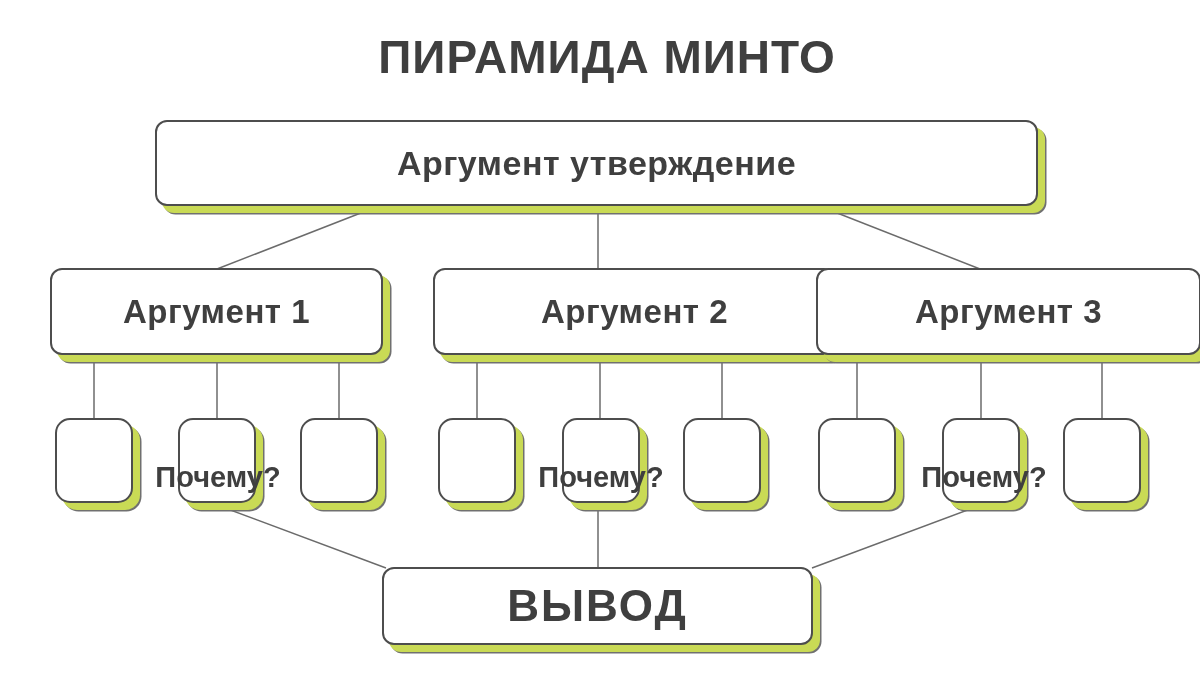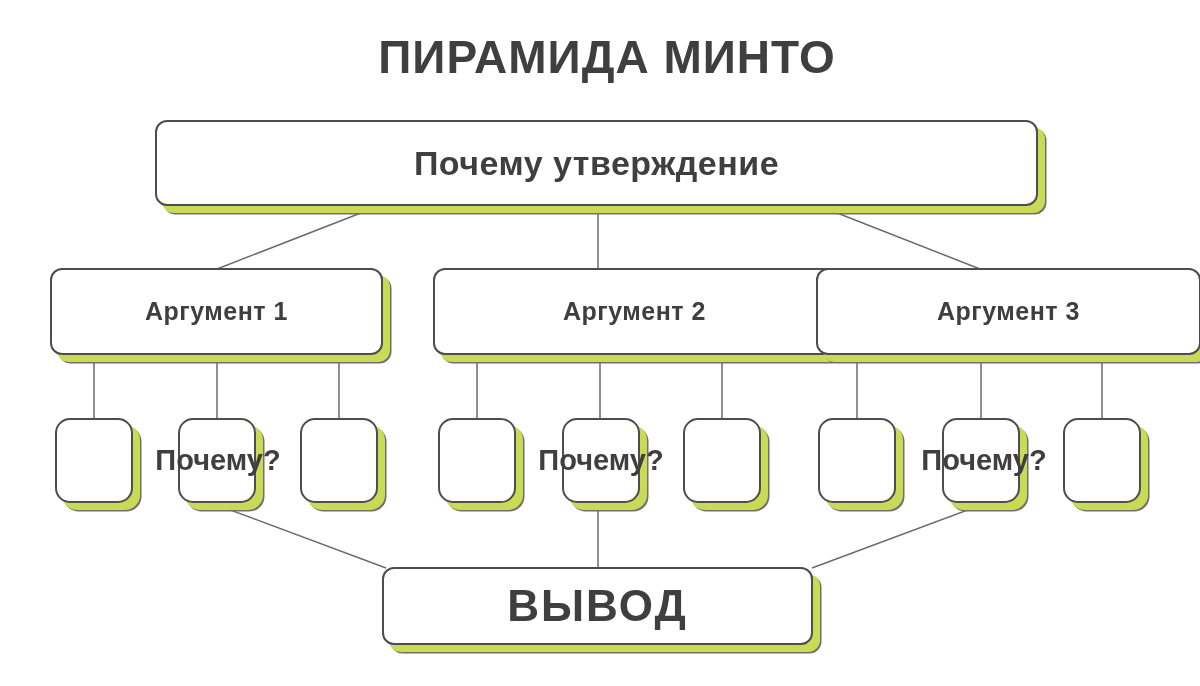--- a/index.html
+++ b/index.html
@@ -43,29 +43,29 @@
     border-radius:12px;
     box-shadow:7px 7px 0 0 var(--accent-green), 8.5px 8.5px 0 0 var(--shadow-rim);
     display:flex;
     align-items:center;
     justify-content:center;
     font-weight:700;
     color:var(--ink);
     z-index:1;
   }
   .box.main{left:155px;top:120px;width:883px;height:86px;font-size:34px;letter-spacing:.5px;}
-  .box.arg{top:268px;height:87px;font-size:25px;letter-spacing:.5px;}
+  .box.arg{top:268px;height:87px;font-size:33px;letter-spacing:.5px;}
   .box.arg1{left:50px;width:333px;}
   .box.arg2{left:433px;width:403px;}
   .box.arg3{left:816px;width:385px;}
   .box.sq{top:418px;width:78px;height:85px;border-radius:15px;}
   .box.conclusion{left:382px;top:567px;width:431px;height:78px;font-size:44px;letter-spacing:2px;}
   .why{
     position:absolute;
-    top:444px;
+    top:461px;
     transform:translateX(-50%);
     font-size:29px;
     line-height:32px;
     font-weight:700;
     color:var(--ink);
     white-space:nowrap;
     z-index:2;
   }
   .why.w1{left:218px;}
   .why.w2{left:601px;}
@@ -95,21 +95,21 @@
     <line x1="1102" y1="356" x2="1102" y2="419"></line>
 
     <line x1="217" y1="505" x2="386" y2="568"></line>
     <line x1="598" y1="505" x2="598" y2="568"></line>
     <line x1="981" y1="505" x2="812" y2="568"></line>
   </svg>
 
   <h1 class="title">ПИРАМИДА МИНТО</h1>
 
   <div class="box main">
-    <span>Почему утверждение</span>
+    <span>Аргумент утверждение</span>
   </div>
 
   <div class="box arg arg1">
     <span>Аргумент 1</span>
   </div>
   <div class="box arg arg2">
     <span>Аргумент 2</span>
   </div>
   <div class="box arg arg3">
     <span>Аргумент 3</span>

